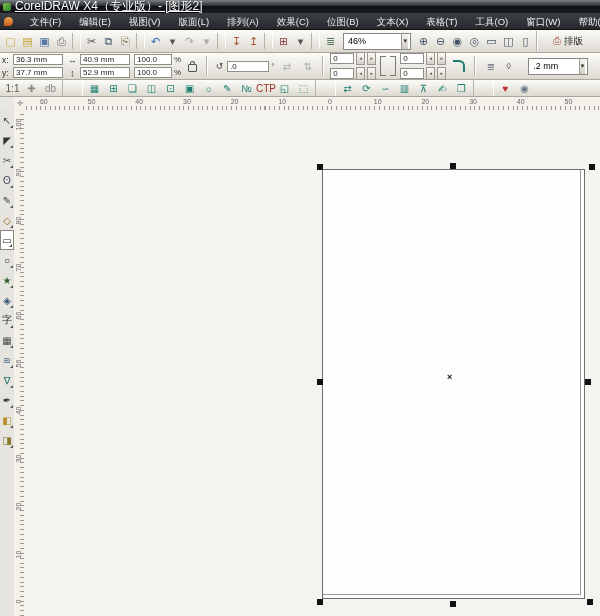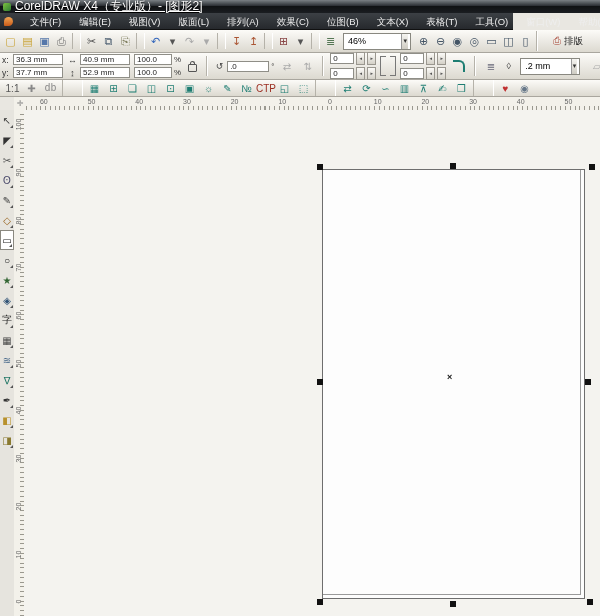--- a/index.html
+++ b/index.html
@@ -3,21 +3,21 @@
 <meta charset="utf-8">
 <style>
   html,body{margin:0;padding:0;}
   body{width:600px;height:616px;overflow:hidden;font-family:"Liberation Sans","DejaVu Sans",sans-serif;background:#e9e7e1;position:relative;}
   .abs{position:absolute;}
   
   #titlebar{left:0;top:0;width:600px;height:13px;background:linear-gradient(#7a8084,#2a2e33 45%,#101214 50%,#1a1d21);color:#fff;display:flex;align-items:center;gap:4px;padding-left:3px;box-sizing:border-box;}
   #titlebar .appicon{width:8px;height:8px;background:linear-gradient(135deg,#7fc241,#2e7d32);border-radius:2px;flex:none;}
   #titlebar span.t{font-size:12px;white-space:nowrap;text-shadow:0 1px 1px #000;text-decoration:underline;}
   
-  #menubar{left:0;top:13px;width:513px;height:17px;background:linear-gradient(#3c4045,#26292d);color:#eee;display:flex;align-items:center;border-bottom:1px solid #111;box-sizing:border-box;}
+  #menubar{left:0;top:13px;width:600px;height:17px;background:linear-gradient(#3c4045,#26292d);color:#eee;display:flex;align-items:center;border-bottom:1px solid #111;box-sizing:border-box;}
   #menubar .balloon{width:9px;height:9px;border-radius:50% 50% 50% 10%;background:linear-gradient(#f2a654,#c85a19);margin:0 8px 0 4px;flex:none;}
   #menuitems{display:flex;align-items:center;height:100%;}
   .mi{font-size:9.5px;padding:0 9px;line-height:17px;white-space:nowrap;cursor:default;}
   
   .bar{left:0;width:600px;background:linear-gradient(#fcfbf8,#dcd9d0);border-bottom:1px solid #a9a69e;display:flex;align-items:center;box-sizing:border-box;}
   #stdbar{top:30px;height:23px;padding:0 2px;}
   #propbar{top:53px;height:27px;padding:0 2px;gap:4px;}
   #macrobar{top:80px;height:17px;padding:0 3px;}
   .ti{width:17px;text-align:center;font-size:11px;color:#444;line-height:20px;flex:none;cursor:default;}
   .ti.vsep{width:7px;border-left:1px solid #b5b2a9;border-right:1px solid #fff;height:16px;margin:0 2px;}
@@ -209,35 +209,35 @@
       <span class="field f22">0</span>
       <span class="minibtn">◂</span>
       <span class="minibtn">▸</span>
     </div>
   </div>
   <span class="cornerbtn"></span>
   <div class="vdiv"></div>
   <span class="sq">≣</span>
   <div class="prow">
     <span class="picon">◊</span>
-    <div class="combo" style="width:52px;margin:4px;">
+    <div class="combo" style="width:52px;margin:12px;">
       <span>.2 mm</span>
       <span class="dd">▾</span>
     </div>
   </div>
   <span class="sq dis">▱</span>
 
 </div>
 
 <div id="macrobar" class="bar abs">
   <div style="display:flex;align-items:center;">
 
   <span class="ti" style="color: rgb(85, 85, 85);">1:1</span>
       <span class="ti" style="color: rgb(136, 136, 136);">✚</span>
-      <span class="ti" style="color: rgb(136, 136, 136); font-family: Liberation Mono, monospace;">db</span>
+      <span class="ti" style="color: rgb(136, 136, 136);">db</span>
       <span class="ti vsep"></span>
       <span class="ti" style="color: rgb(29, 125, 114);">▦</span>
       <span class="ti" style="color: rgb(29, 125, 114);">⊞</span>
       <span class="ti" style="color: rgb(29, 125, 114);">❏</span>
       <span class="ti" style="color: rgb(29, 125, 114);">◫</span>
       <span class="ti" style="color: rgb(29, 125, 114);">⊡</span>
       <span class="ti" style="color: rgb(29, 125, 114);">▣</span>
       <span class="ti" style="color: rgb(29, 125, 114);">☼</span>
       <span class="ti" style="color: rgb(29, 125, 114);">✎</span>
       <span class="ti" style="color: rgb(29, 125, 114);">№</span>

